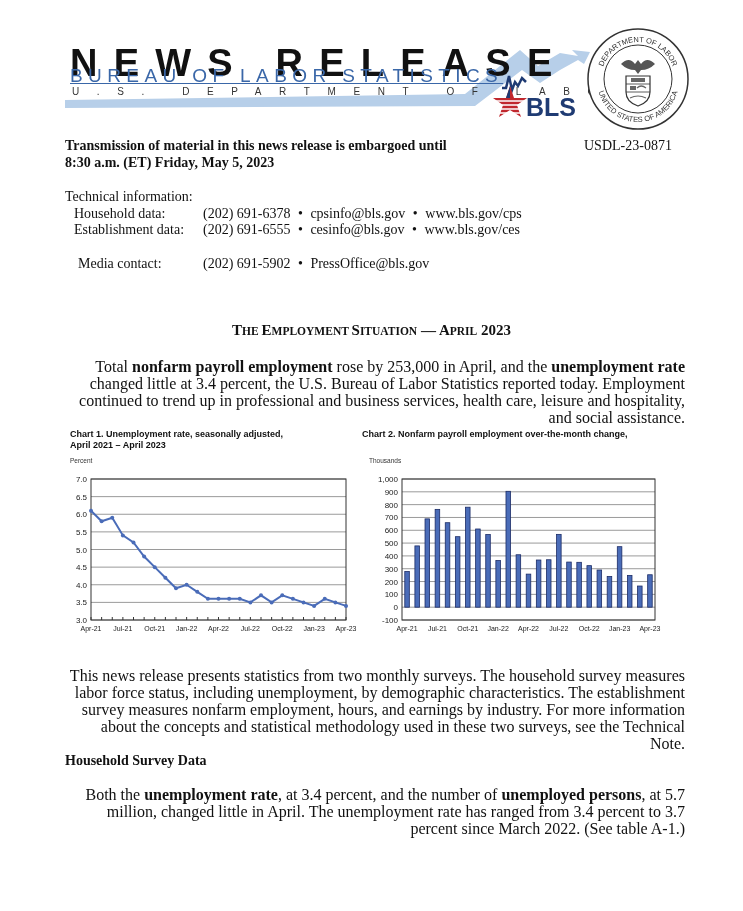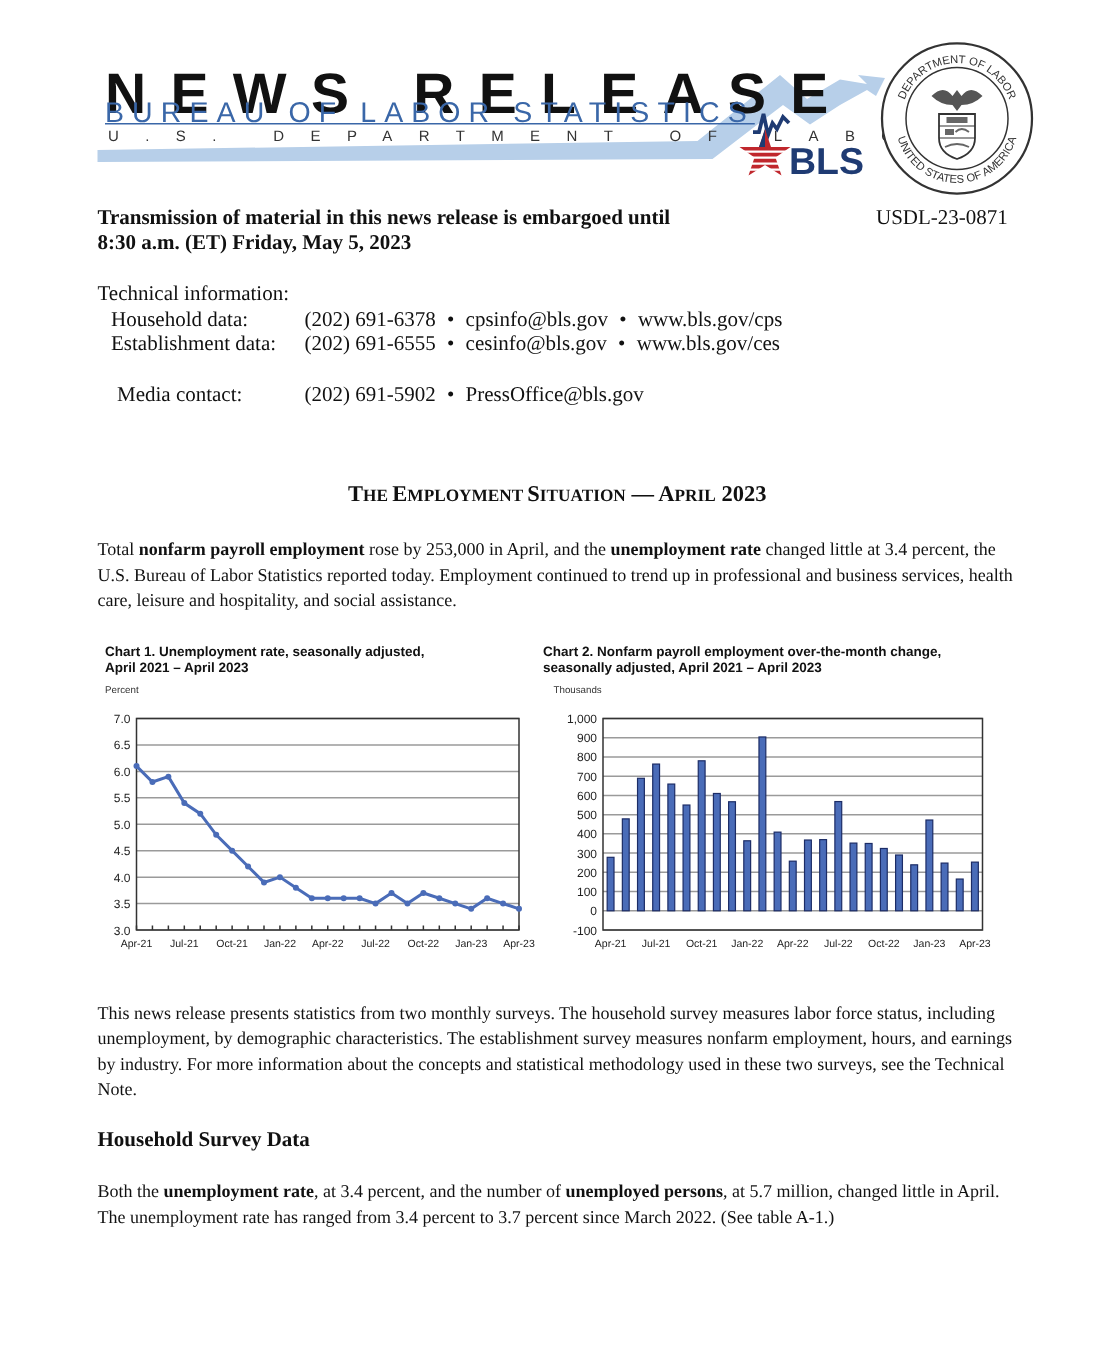--- a/index.html
+++ b/index.html
@@ -7,21 +7,21 @@
   .abs { position: absolute; }
   .masthead-title { left: 70px; top: 42px; font-family: "Liberation Sans", sans-serif; font-weight: bold; font-size: 38px; letter-spacing: 16.2px; color: #111; white-space: nowrap; }
   .masthead-bureau { left: 70px; top: 65px; font-family: "Liberation Sans", sans-serif; font-size: 19px; letter-spacing: 5.4px; color: #3a67a8; white-space: nowrap; text-decoration: underline; }
   .masthead-dept { left: 72px; top: 86px; font-family: "Liberation Sans", sans-serif; font-size: 10px; letter-spacing: 17.6px; color: #333; white-space: nowrap; }
   .logo-area { left: 60px; top: 28px; width: 530px; height: 95px; }
   .seal { left: 585px; top: 26px; width: 106px; height: 106px; }
   .txt { font-size: 14px; line-height: 17px; white-space: nowrap; }
   .b { font-weight: bold; }
   .center-title { left: 0; width: 743px; top: 306px; text-align: center; font-size: 15px; font-weight: bold; white-space: nowrap; margin-top: 16px; }
   .sc { font-size: 11.5px; }
-  .para { left: 65px; width: 620px; font-size: 12px; line-height: 17px; }
+  .para { left: 65px; width: 620px; font-size: 16px; line-height: 17px; text-align: right; }
   .chart-title { font-family: "Liberation Sans", sans-serif; font-weight: bold; font-size: 9px; line-height: 11px; color: #111; white-space: nowrap; }
   .chart-unit { font-family: "Liberation Sans", sans-serif; font-size: 6.5px; color: #333; }
   svg text { font-family: "Liberation Sans", sans-serif; }
 </style>
 </head>
 <body>
 
 <svg class="abs logo-area" viewBox="0 0 530 95" width="530" height="95" style="left:60px;top:28px;">
 
   <polygon points="5,72 405,66 460,22 478,38 500,25 518,28 512,22 530,24 524,36 518,32 500,42 480,55 462,42 415,78 5,80" fill="#b7cfe9"></polygon>
@@ -184,21 +184,20 @@
     <circle cx="232.875" cy="128.85" r="2" fill="#4a6cb8"></circle>
     <circle cx="243.5" cy="132.375" r="2" fill="#4a6cb8"></circle>
     <circle cx="254.125" cy="135.9" r="2" fill="#4a6cb8"></circle>
     <circle cx="264.75" cy="128.85" r="2" fill="#4a6cb8"></circle>
     <circle cx="275.375" cy="132.375" r="2" fill="#4a6cb8"></circle>
     <circle cx="286" cy="135.9" r="2" fill="#4a6cb8"></circle>
   </svg>
 
 <div class="abs chart-title" style="left:362px;top:429px;">
   <div>Chart 2. Nonfarm payroll employment over-the-month change,</div>
-  <div>seasonally adjusted, April 2021 – April 2023</div>
 </div>
 <div class="abs chart-unit" style="left:369px;top:457px;">Thousands</div>
 <svg class="abs" id="chart2" style="left:360px;top:470px;" width="310" height="170">
     <line x1="42" x2="295" y1="9" y2="9" stroke="#9a9a9a" stroke-width="1"></line>
     <text x="38" y="12" font-size="8" text-anchor="end" fill="#222">1,000</text>
     <line x1="42" x2="295" y1="21.818181818181813" y2="21.818181818181813" stroke="#9a9a9a" stroke-width="1"></line>
     <text x="38" y="24.818181818181813" font-size="8" text-anchor="end" fill="#222">900</text>
     <line x1="42" x2="295" y1="34.636363636363626" y2="34.636363636363626" stroke="#9a9a9a" stroke-width="1"></line>
     <text x="38" y="37.636363636363626" font-size="8" text-anchor="end" fill="#222">800</text>
     <line x1="42" x2="295" y1="47.45454545454545" y2="47.45454545454545" stroke="#9a9a9a" stroke-width="1"></line>

